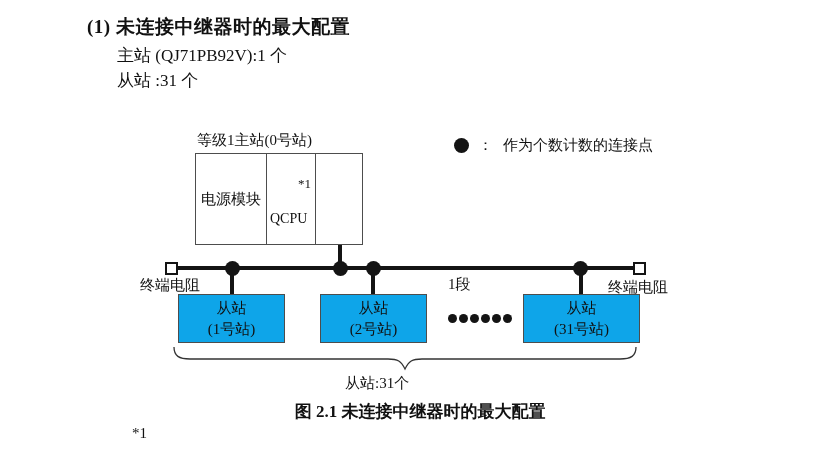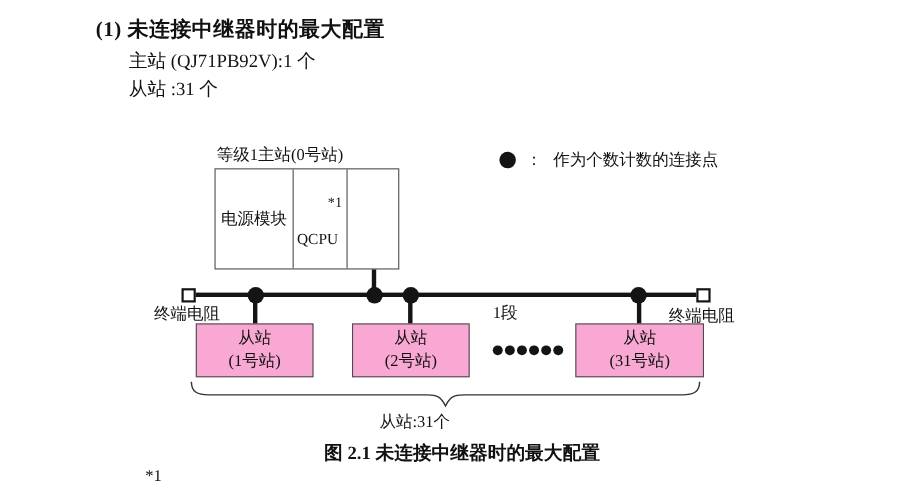--- a/index.html
+++ b/index.html
@@ -78,21 +78,21 @@
 
   .vline { width: 4px; background: #141414; }
   .vline.master { left: 338px; top: 245px; height: 23px; }
   .vline.s1 { left: 230px; top: 268px; height: 27px; }
   .vline.s2 { left: 371px; top: 268px; height: 27px; }
   .vline.s31 { left: 579px; top: 268px; height: 27px; }
 
   
   .slave-box {
     top: 294px; height: 49px;
-    border: 1px solid #4d4d4d; box-sizing: border-box; background: #f9a8d4;
+    border: 1px solid #4d4d4d; box-sizing: border-box; background: #0ea5e9;
     display: flex; flex-direction: column; align-items: center; justify-content: center;
     font-size: 15px; line-height: 21px; text-align: center;
   }
   .slave-box.s1 { left: 178px; width: 107px; }
   .slave-box.s2 { left: 320px; width: 107px; }
   .slave-box.s31 { left: 523px; width: 117px; }
 
   .ellipsis { left: 448px; top: 314px; display: flex; gap: 2px; }
   .edot { width: 9px; height: 9px; border-radius: 50%; background: #141414; }
 

